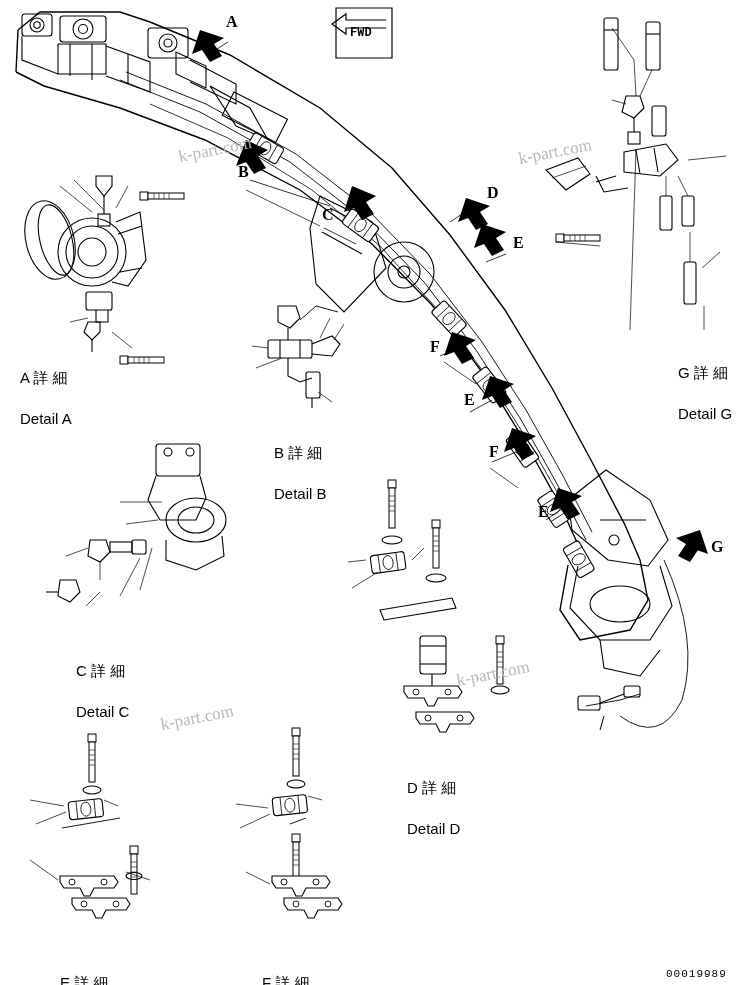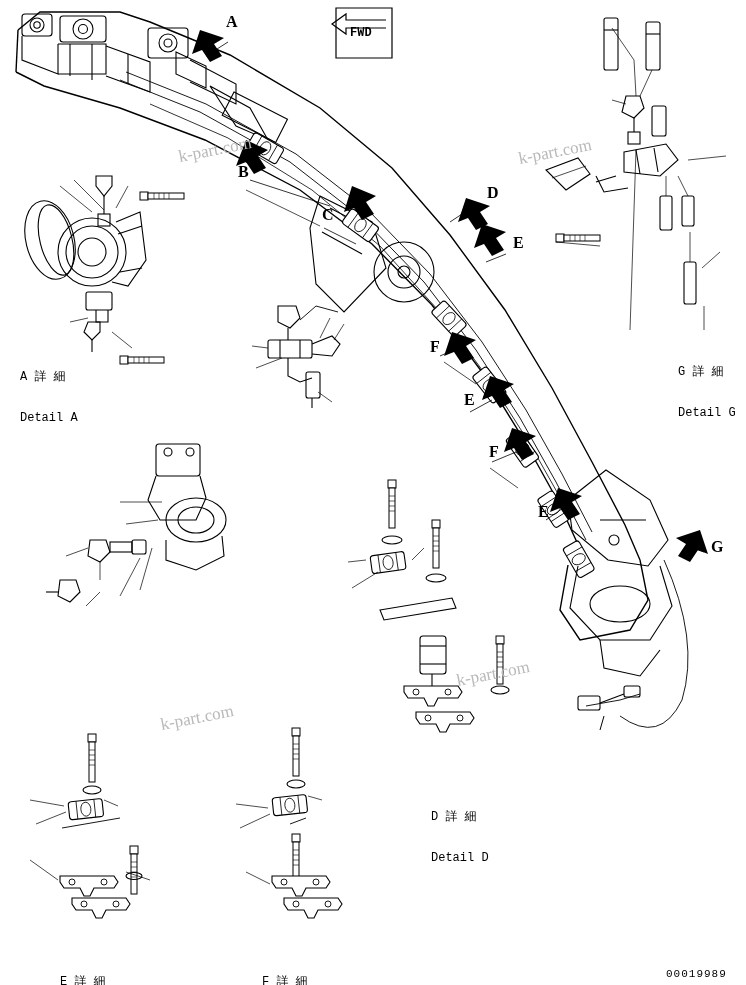--- a/index.html
+++ b/index.html
@@ -29,22 +29,22 @@
   }
   .callout {
     position: absolute;
     font-family: "Liberation Serif", serif;
     font-size: 16px;
     font-weight: bold;
     line-height: 16px;
   }
   .detail-block {
     position: absolute;
-    font-family: Liberation Mono, monospace;
-    font-size: 12px;
+    font-family: Liberation Sans, sans-serif;
+    font-size: 15px;
     line-height: 13.5px;
     white-space: pre;
   }
   .partnum {
     position: absolute;
     font-family: Liberation Mono, monospace;
     font-size: 11px;
     letter-spacing: 1px;
   }
   .wm {
@@ -405,28 +405,36 @@
   <div class="callout" style="left:464px; top:392px;">E</div>
   <div class="callout" style="left:489px; top:444px;">F</div>
   <div class="callout" style="left:538px; top:504px;">E</div>
   <div class="callout" style="left:711px; top:539px;">G</div>
 
   <div class="detail-block" style="left:20px; top:344px;">
     <div>A 詳 細</div>
     <div>Detail A</div>
   </div>
 
+  <div class="detail-block" style="left:274px; top:419px;">
+    <div>B 詳 細</div>
+    <div>Detail B</div>
+  </div>
 
   <div class="detail-block" style="left:637px; top:339px;margin-left:41px;">
     <div>G 詳 細</div>
     <div>Detail G</div>
   </div>
 
-
-  <div class="detail-block" style="left:407px; top:784px;margin-left:24px;">
+  <div class="detail-block" style="left:76px; top:637px;">
+    <div>C 詳 細</div>
+    <div>Detail C</div>
+  </div>
+
+  <div class="detail-block" style="left:407px; top:754px;">
     <div>D 詳 細</div>
     <div>Detail D</div>
   </div>
 
   <div class="detail-block" style="left:60px; top:949px;">
     <div>E 詳 細</div>
     
   </div>
 
   <div class="detail-block" style="left:262px; top:949px;">

